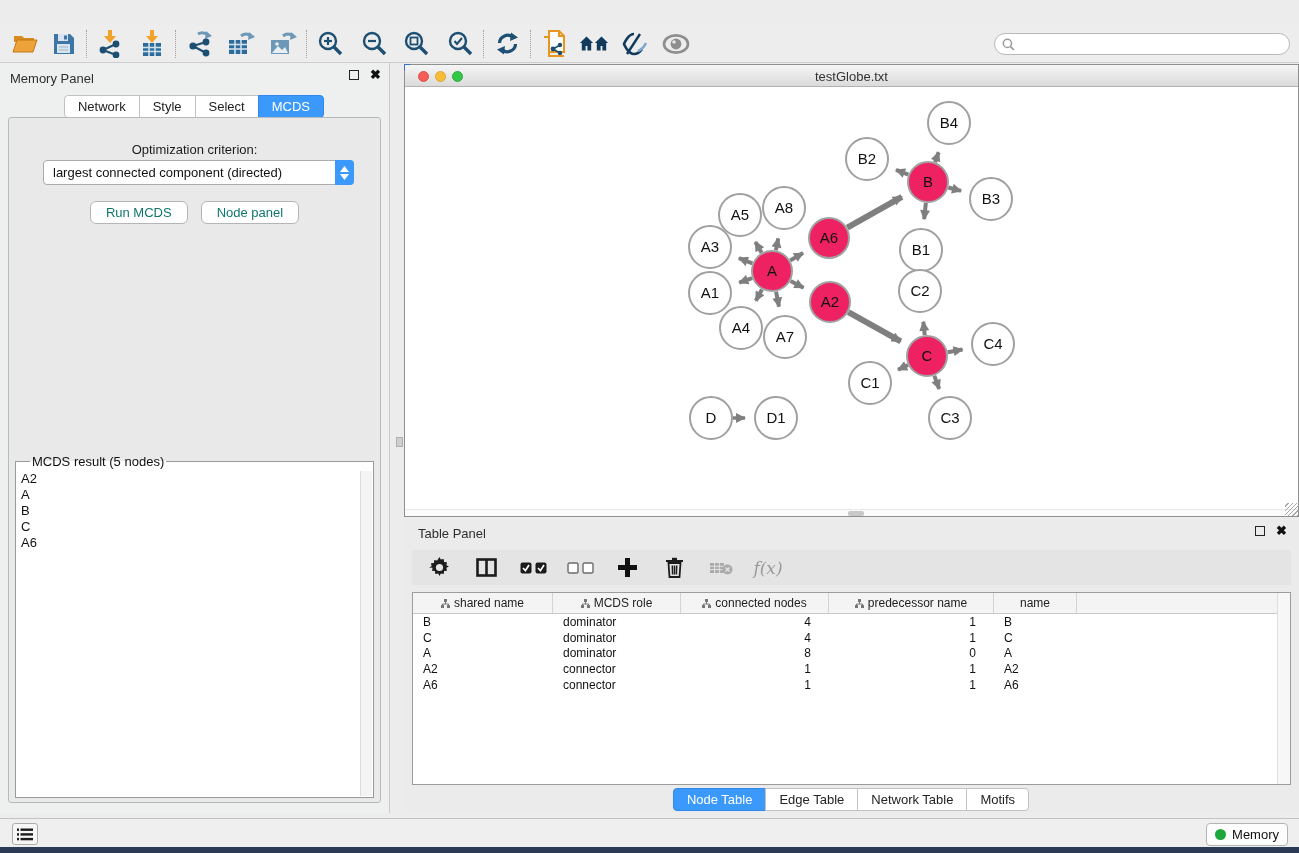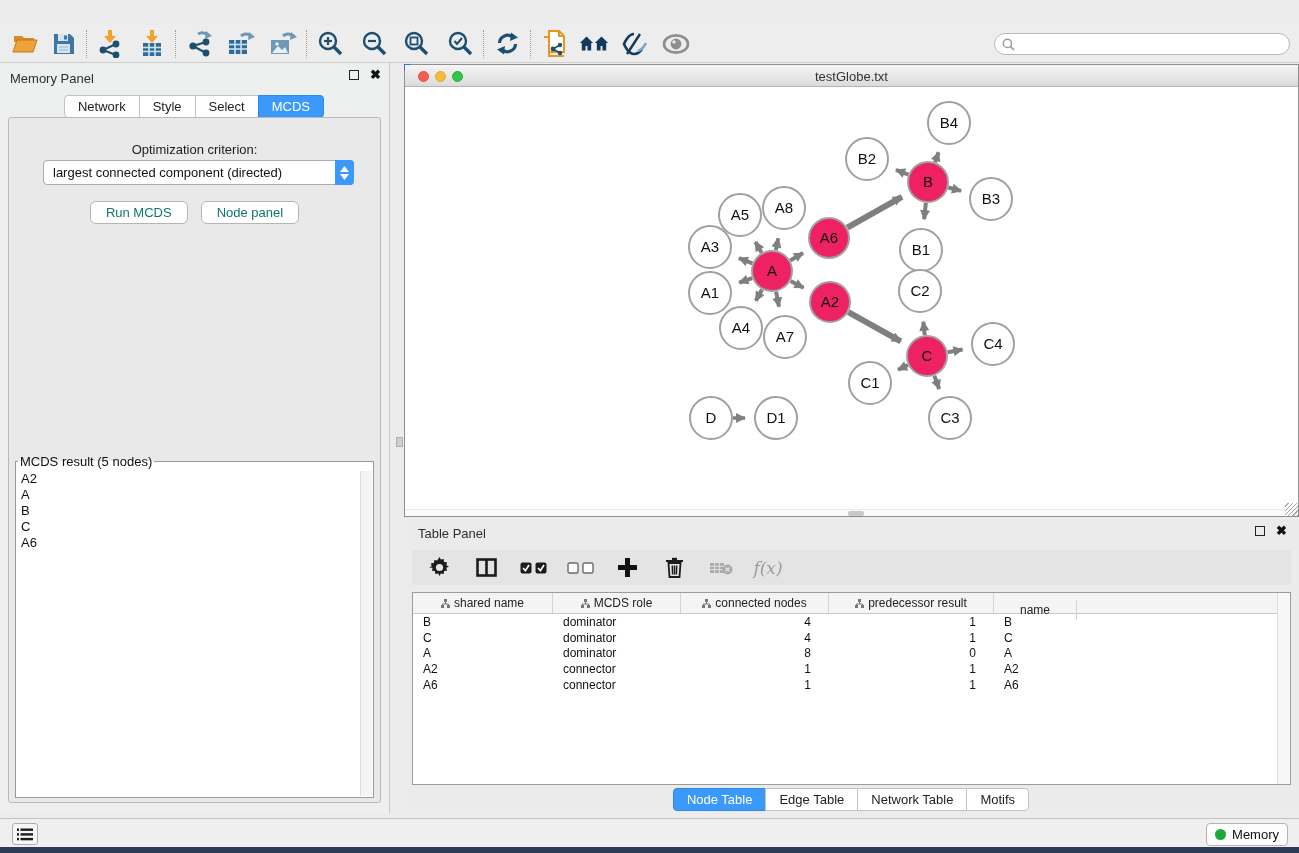--- a/index.html
+++ b/index.html
@@ -33,21 +33,21 @@
   .seg-tab:first-child{border-radius:4px 0 0 4px}
   .seg-tab:last-child{border-radius:0 4px 4px 0}
   .seg-tab.active{background:#3b99fc;border-color:#3089ea;color:#fff}
   .cp-body{position:absolute;left:8px;right:8px;top:54px;bottom:10px;background:#e9e9e9;border:1px solid #b9b9b9;border-radius:3px}
   .crit-label{position:absolute;top:24px;left:0;right:0;text-align:center;font-size:13px;color:#1c1c1c}
   .crit-select{position:absolute;top:42px;left:34px;right:26px;height:25px;background:#fff;border:1px solid #ababab;border-radius:4px;display:flex;align-items:center;font-size:13px;color:#111;padding-left:9px}
   .spinner{position:absolute;right:-1px;top:-1px;width:19px;height:25px;background:#3b99fc;border-radius:0 4px 4px 0;display:flex;flex-direction:column;align-items:center;justify-content:center;gap:2px}
   .btn-row{position:absolute;top:83px;left:0;right:0;display:flex;justify-content:center;gap:13px}
   .btn{background:#fff;border:1px solid #b5b5b5;border-radius:6px;font-size:13px;color:#0f766e;padding:3px 15px;font-family:"Liberation Sans",sans-serif}
   .mcds-box{position:absolute;left:6px;right:6px;top:336px;bottom:4px;border:1px solid #9a9a9a;background:#fff}
-  .mcds-box legend{font-size:13px;color:#111;margin-left:2px;padding:0 2px;background:transparent}
+  .mcds-box legend{font-size:13px;color:#111;margin-left:14px;padding:0 2px;background:transparent}
   .mcds-list{position:absolute;left:1px;top:2px;bottom:1px;right:14px;overflow:hidden;font-size:13px;color:#111}
   .mcds-list div{padding:0 0 0 4px;line-height:16px}
   .mcds-scroll{position:absolute;right:1px;top:2px;bottom:1px;width:12px;background:#f4f4f4;border-left:1px solid #ddd}
 
   
   .net-frame{position:absolute;left:404px;top:64px;width:895px;height:453px;background:#fff;border:1px solid #8f8f8f}
   .corner-mark{position:absolute;left:-1px;top:-1px;width:0;height:0;border-top:7px solid #3b6fd4;border-right:7px solid transparent}
   .net-titlebar{position:absolute;top:0;left:0;right:0;height:22px;background:linear-gradient(#f5f5f5,#dbdbdb);border-bottom:1px solid #b3b3b3}
   .net-titlebar .lights{left:13px;top:6px;gap:6px}
   .net-titlebar .light{width:11px;height:11px}
@@ -508,23 +508,23 @@
             </svg>
             <span>connected nodes</span>
           </div>
           <div class="th" style="width: 165px;">
             <svg width="9" height="9" viewBox="0 0 9 9">
               <rect x="3" y="0" width="3" height="3" fill="#777"></rect>
               <rect x="0" y="6" width="3" height="3" fill="#777"></rect>
               <rect x="6" y="6" width="3" height="3" fill="#777"></rect>
               <path d="M4.5 3v2M1.5 6V5h6v1" stroke="#777" fill="none"></path>
             </svg>
-            <span>predecessor result</span>
-          </div>
-          <div class="th" style="width: 83px; margin-top: 7px;">
+            <span>predecessor name</span>
+          </div>
+          <div class="th" style="width: 83px;">
             <span>name</span>
           </div>
         </div>
       <div class="tp-rows" id="tp-rows">
           <div class="tr">
             <div class="td" style="width: 140px; text-align: left; padding: 0px 0px 0px 10px;">B</div>
             <div class="td" style="width: 128px; text-align: left; padding: 0px 0px 0px 10px;">dominator</div>
             <div class="td" style="width: 148px; text-align: right; padding: 0px 18px 0px 0px;">4</div>
             <div class="td" style="width: 165px; text-align: right; padding: 0px 18px 0px 0px;">1</div>
             <div class="td" style="width: 83px; text-align: left; padding: 0px 0px 0px 10px;">B</div>

